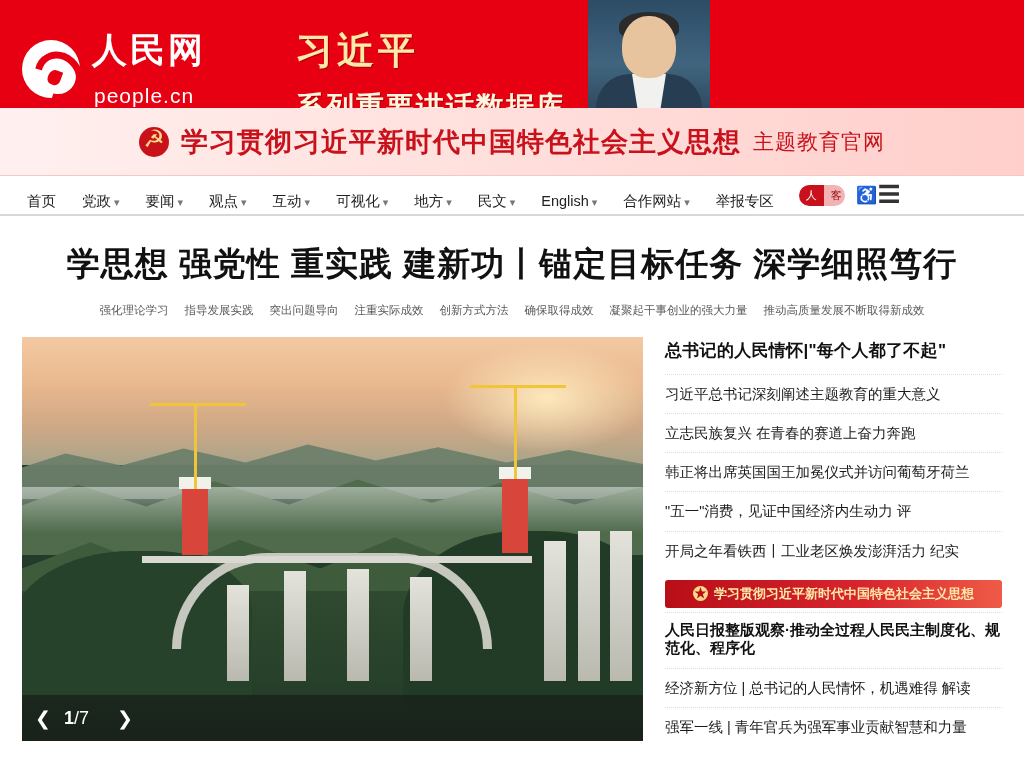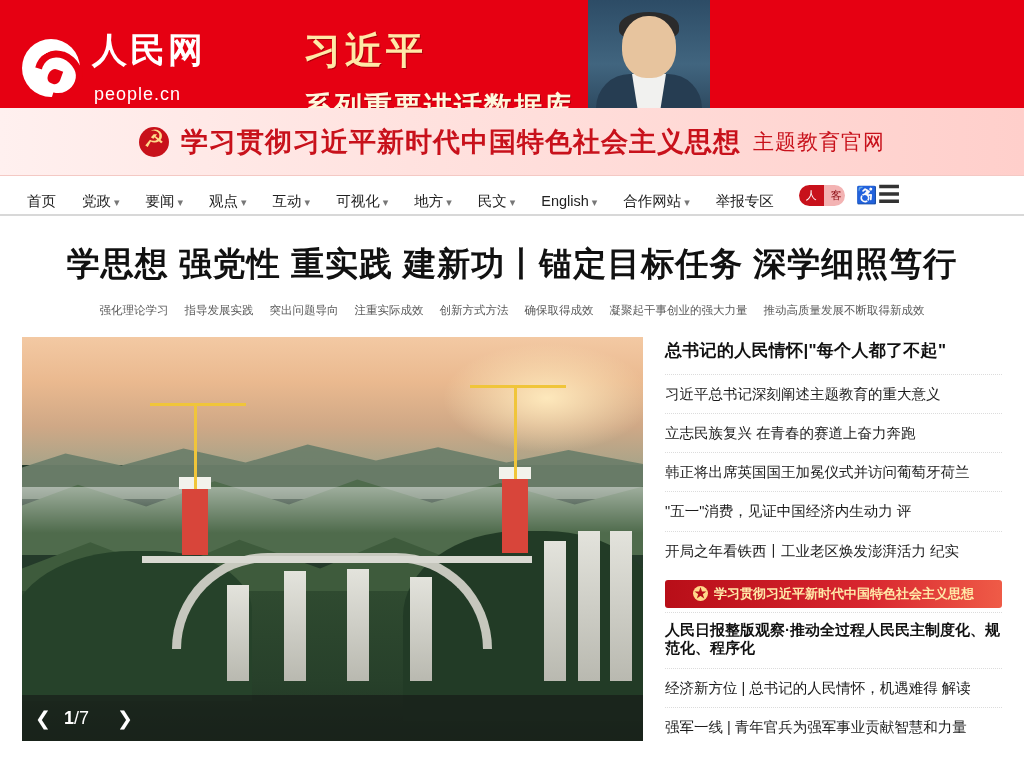--- a/index.html
+++ b/index.html
@@ -52,30 +52,30 @@
     transform: rotate(20deg);
   }
   .logo-text { color: #ffffff; line-height: 1; }
   .logo-text .cn {
     font-size: 35px;
     font-weight: bold;
     letter-spacing: 3px;
     display: block;
   }
   .logo-text .en {
-    font-size: 18px;
+    font-size: 21px;
     letter-spacing: 1px;
     display: block;
     margin-top: 18px;
     margin-left: 2px;
   }
 
   .banner-title {
     position: absolute;
-    left: 304px; top: 26px;
+    left: 296px; top: 26px;
     color: #ffe9a8;
   }
   .banner-title .l1 {
     font-size: 37px;
     font-weight: bold;
     letter-spacing: 4px;
     color: #ffe9a8;
     text-shadow: 1px 1px 0 #a8000a;
   }
   .banner-title .l2 {

